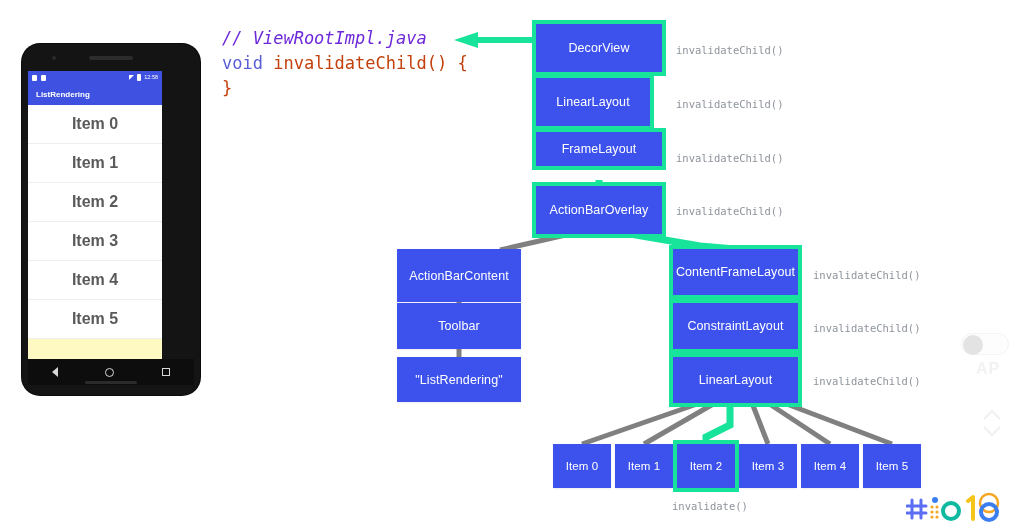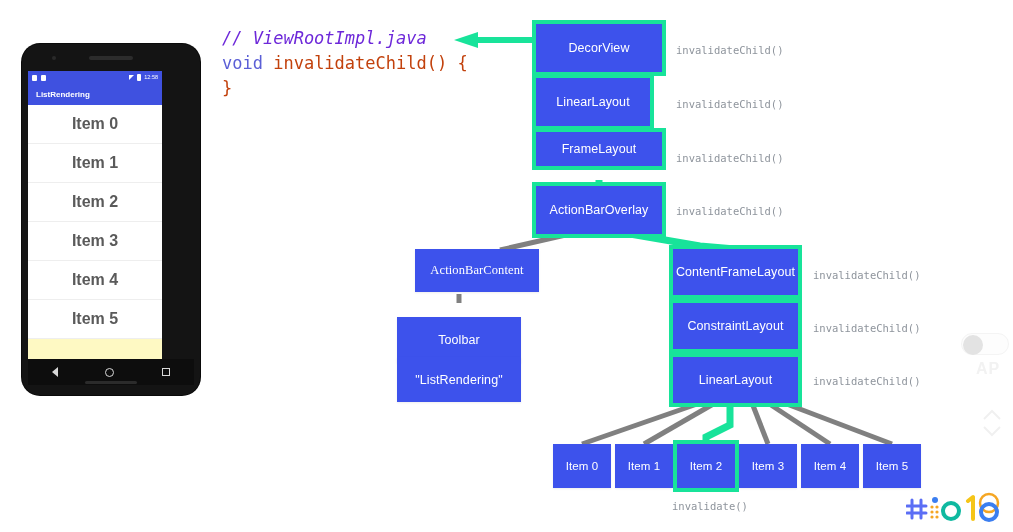--- a/index.html
+++ b/index.html
@@ -176,22 +176,22 @@
 
   <div id="tree-nodes">
       <div class="node hl" style="left: 536px; top: 24px; width: 126px; height: 48px;">DecorView</div>
       <div class="label" style="left: 676px; top: 44px;">invalidateChild()</div>
       <div class="node hl" style="left: 536px; top: 78px; width: 114px; height: 48px;">LinearLayout</div>
       <div class="label" style="left: 676px; top: 98px;">invalidateChild()</div>
       <div class="node hl" style="left: 536px; top: 132px; width: 126px; height: 34px;">FrameLayout</div>
       <div class="label" style="left: 676px; top: 152px;">invalidateChild()</div>
       <div class="node hl" style="left: 536px; top: 186px; width: 126px; height: 48px;">ActionBarOverlay</div>
       <div class="label" style="left: 676px; top: 205px;">invalidateChild()</div>
-      <div class="node" style="left: 415px; top: 249px; width: 124px; height: 43px; font-family: Liberation Serif, serif;">ActionBarContent</div>
-      <div class="node" style="left: 397px; top: 317px; width: 124px; height: 46px;">Toolbar</div>
+      <div class="node" style="left: 397px; top: 249px; width: 124px; height: 53px;">ActionBarContent</div>
+      <div class="node" style="left: 397px; top: 303px; width: 124px; height: 46px;">Toolbar</div>
       <div class="node" style="left: 397px; top: 357px; width: 124px; height: 45px;">"ListRendering"</div>
       <div class="node hl" style="left: 673px; top: 249px; width: 125px; height: 46px;">ContentFrameLayout</div>
       <div class="label" style="left: 813px; top: 269px;">invalidateChild()</div>
       <div class="node hl" style="left: 673px; top: 303px; width: 125px; height: 46px;">ConstraintLayout</div>
       <div class="label" style="left: 813px; top: 322px;">invalidateChild()</div>
       <div class="node hl" style="left: 673px; top: 357px; width: 125px; height: 46px;">LinearLayout</div>
       <div class="label" style="left: 813px; top: 375px;">invalidateChild()</div>
       <div class="node" style="left: 553px; top: 444px; width: 58px; height: 44px; font-size: 11.5px;">Item 0</div>
       <div class="node" style="left: 615px; top: 444px; width: 58px; height: 44px; font-size: 11.5px;">Item 1</div>
       <div class="node hl" style="left: 677px; top: 444px; width: 58px; height: 44px; font-size: 11.5px;">Item 2</div>

